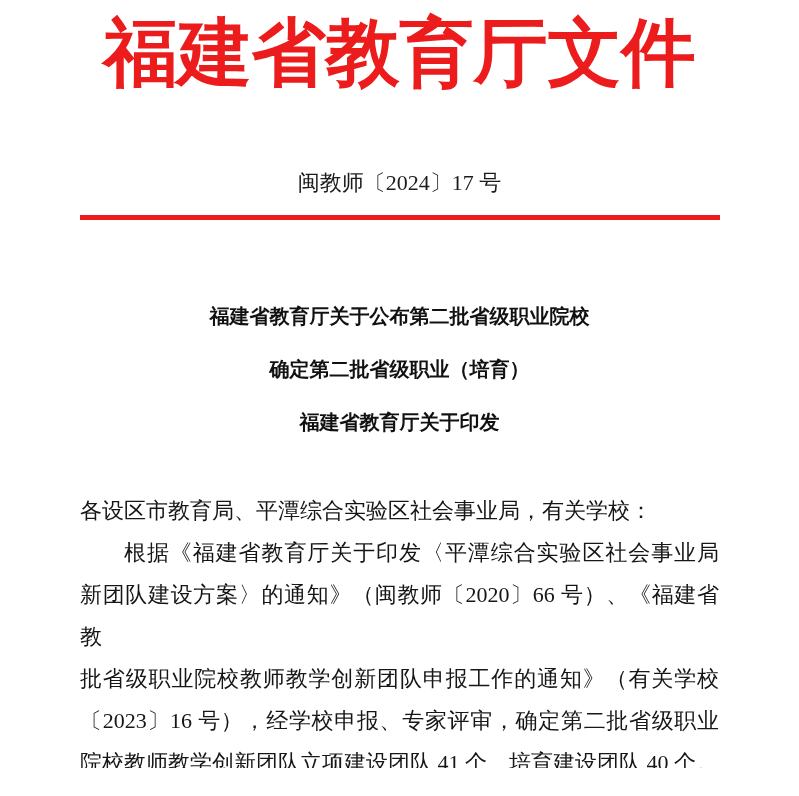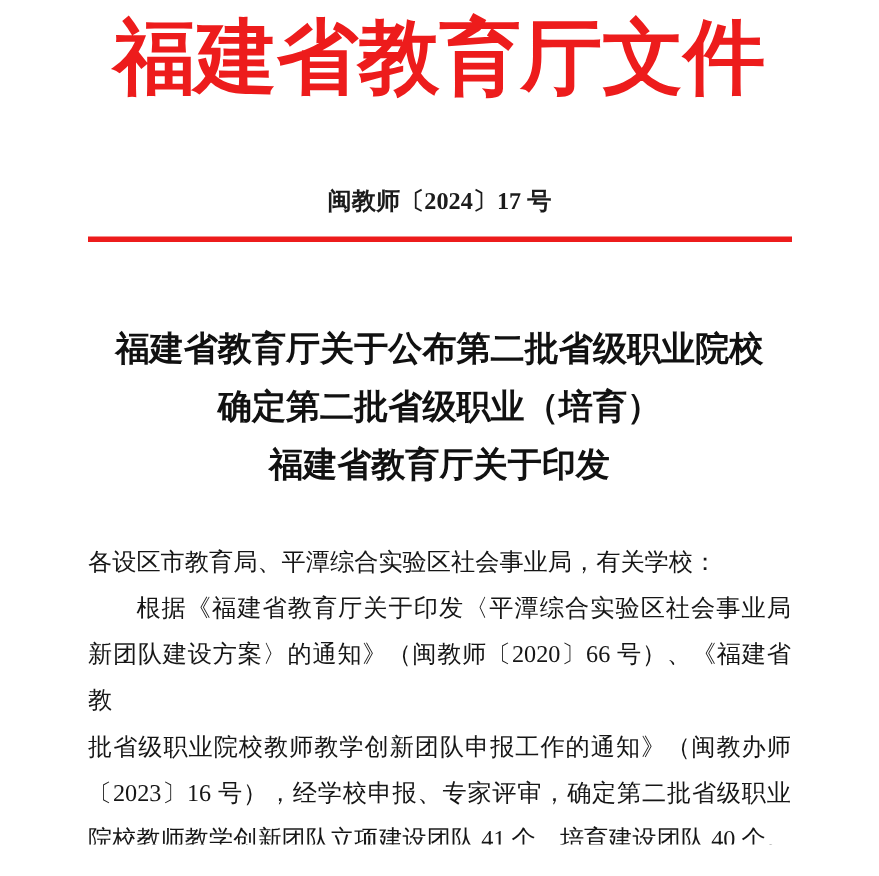--- a/index.html
+++ b/index.html
@@ -25,33 +25,32 @@
     color:var(--red);
     line-height:94px;
     white-space:nowrap;
   }
   .doc-number{
     margin-top:72px;
     text-align:center;
     font-size:22px;
     line-height:22px;
     color:var(--ink);
-    font-weight:bold;
   }
   .red-rule{
     margin:21px auto 0 auto;
     width:640px;
     height:5px;
     background:var(--red);
   }
   .doc-title{
     margin-top:70px;
     text-align:center;
     font-weight:bold;
-    font-size:31px;
+    font-size:20px;
     color:#111111;
   }
   .doc-title .title-line{
     line-height:53px;
   }
   .body-text{
     margin:41px 80px 0 80px;
     font-size:22px;
     color:#161616;
   }
@@ -80,18 +79,18 @@
   <div class="doc-title">
     <div class="title-line">福建省教育厅关于公布第二批省级职业院校</div>
     <div class="title-line">确定第二批省级职业（培育）</div>
     <div class="title-line">福建省教育厅关于印发</div>
   </div>
 
   <div class="body-text">
     <div class="body-line">各设区市教育局、平潭综合实验区社会事业局，有关学校：</div>
     <div class="body-line indent justify">根据《福建省教育厅关于印发〈平潭综合实验区社会事业局</div>
     <div class="body-line justify">新团队建设方案〉的通知》（闽教师〔2020〕66 号）、《福建省教</div>
-    <div class="body-line justify">批省级职业院校教师教学创新团队申报工作的通知》（闽教办师</div>
+    <div class="body-line justify">批省级职业院校教师教学创新团队申报工作的通知》（有关学校</div>
     <div class="body-line justify">〔2023〕16 号），经学校申报、专家评审，确定第二批省级职业</div>
     <div class="body-line">院校教师教学创新团队立项建设团队 41 个、培育建设团队 40 个。</div>
   </div>
 
 </div>
 
 </body></html>

